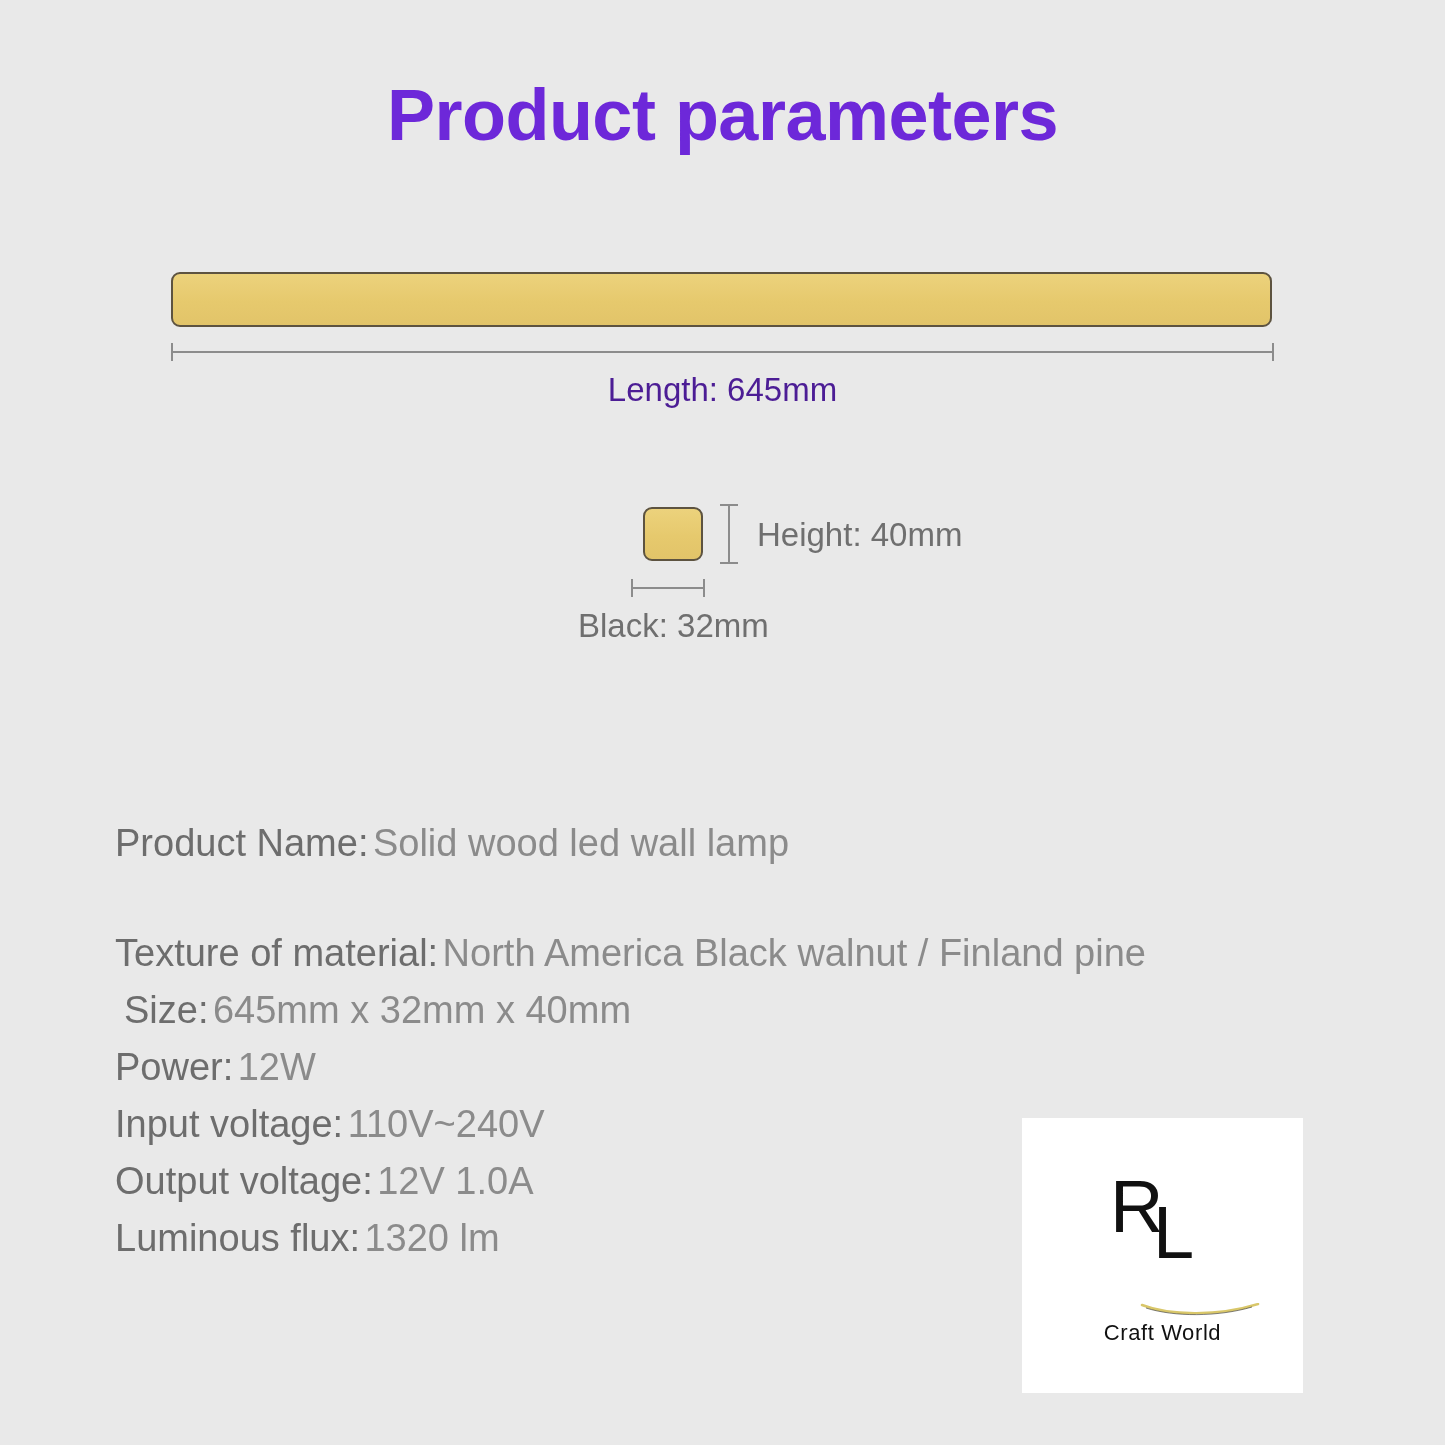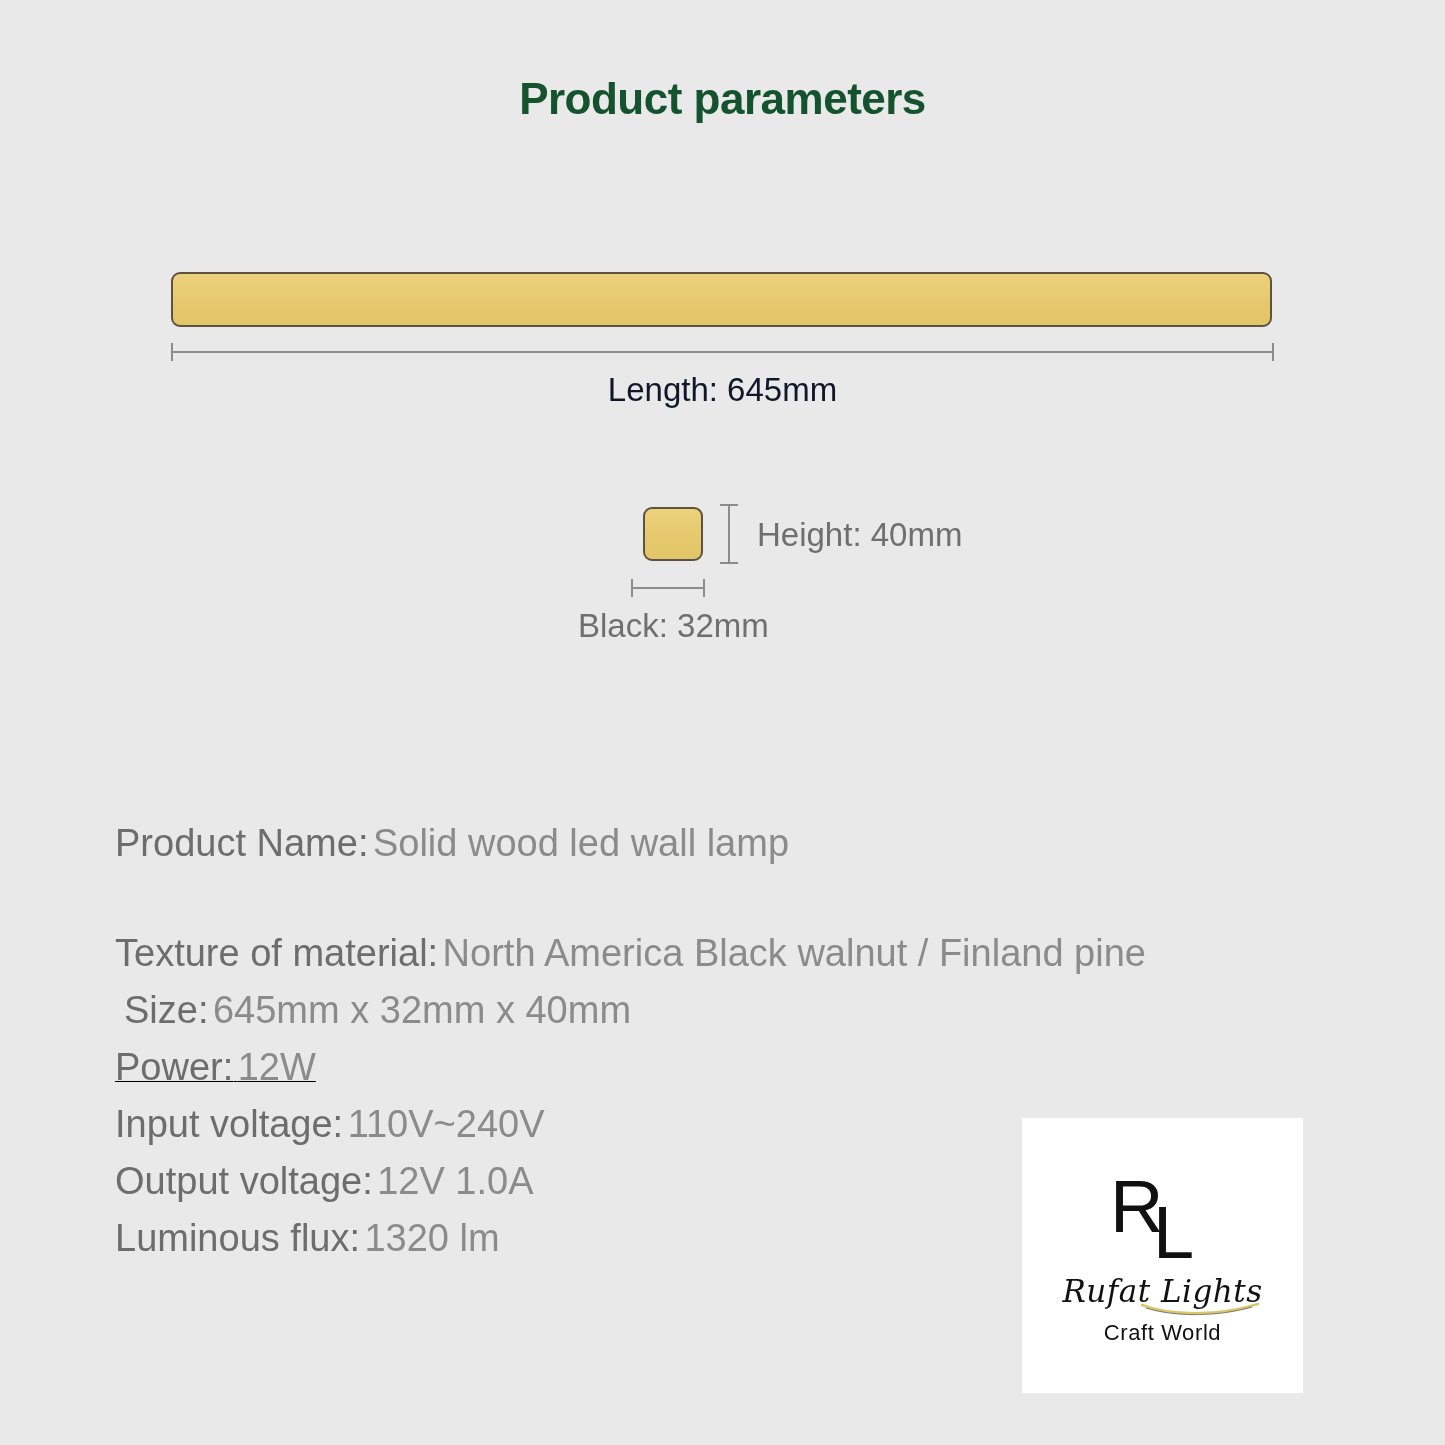--- a/index.html
+++ b/index.html
@@ -22,23 +22,23 @@
     background: #e9e9e9;
   }
 
   
   .page-title {
     position: absolute;
     left: 0;
     top: 74px;
     width: 1445px;
     text-align: center;
-    font-size: 44px;
+    font-size: 72px;
     font-weight: bold;
-    color: #14532d;
+    color: #6d28d9;
     letter-spacing: -0.5px;
   }
 
   
   .lamp-bar {
     position: absolute;
     left: 171px;
     top: 272px;
     width: 1101px;
     height: 55px;
@@ -74,21 +74,21 @@
   .dim-length .tick.left { left: 0; }
   .dim-length .tick.right { right: 0; }
 
   .label-length {
     position: absolute;
     left: 0;
     top: 371px;
     width: 1445px;
     text-align: center;
     font-size: 33px;
-    color: #0f172a;
+    color: #4c1d95;
   }
 
   
   .lamp-square {
     position: absolute;
     left: 643px;
     top: 507px;
     width: 60px;
     height: 54px;
     background: linear-gradient(180deg, #ecd27c 0%, #e6c96d 55%, #e2c469 100%);
@@ -295,21 +295,21 @@
     <div class="spec-row" style="margin-bottom:19px;">
       <span class="spec-label">Texture of material:</span>
       <span class="spec-value">North America Black walnut / Finland pine</span>
     </div>
 
     <div class="spec-row" style="margin-bottom:19px;margin-left:9px;">
       <span class="spec-label">Size:</span>
       <span class="spec-value">645mm x 32mm x 40mm</span>
     </div>
 
-    <div class="spec-row" style="margin-bottom:19px;text-decoration:underline;">
+    <div class="spec-row" style="margin-bottom:19px;">
       <span class="spec-label">Power:</span>
       <span class="spec-value">12W</span>
     </div>
 
     <div class="spec-row" style="margin-bottom:19px;">
       <span class="spec-label">Input voltage:</span>
       <span class="spec-value">110V~240V</span>
     </div>
 
     <div class="spec-row" style="margin-bottom:19px;">
@@ -323,21 +323,20 @@
       <span class="spec-value">1320 lm</span>
     </div>
 
   </div>
 
   <div class="logo-box">
     <div class="logo-mono">
       <span class="mono-r">R</span>
       <span class="mono-l">L</span>
     </div>
-    <div class="logo-script">Rufat Lights</div>
     <div class="logo-swoosh">
       <svg width="120" height="14" viewBox="0 0 120 14" xmlns="http://www.w3.org/2000/svg">
         <path d="M2 2 C 30 13, 80 13, 118 1" stroke="#d9c76a" stroke-width="2.5" fill="none" stroke-linecap="round"></path>
         <path d="M6 5 C 34 14, 78 14, 112 4" stroke="#1a1a1a" stroke-width="1" fill="none" opacity="0.55"></path>
       </svg>
     </div>
     <div class="logo-tagline">Craft World</div>
   </div>
 
 </div>

